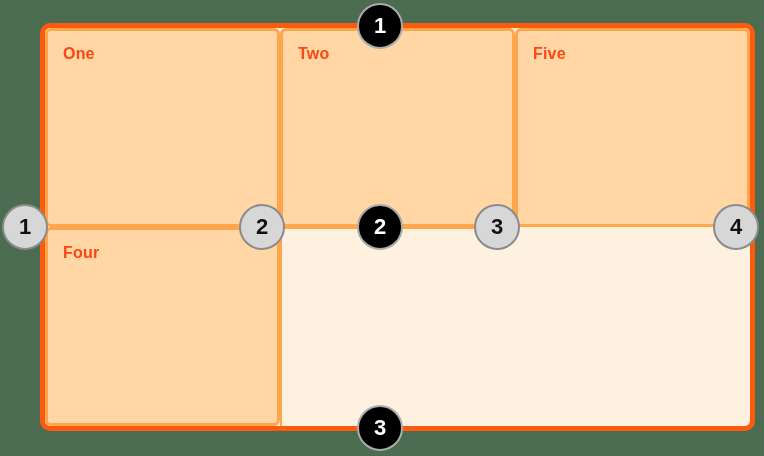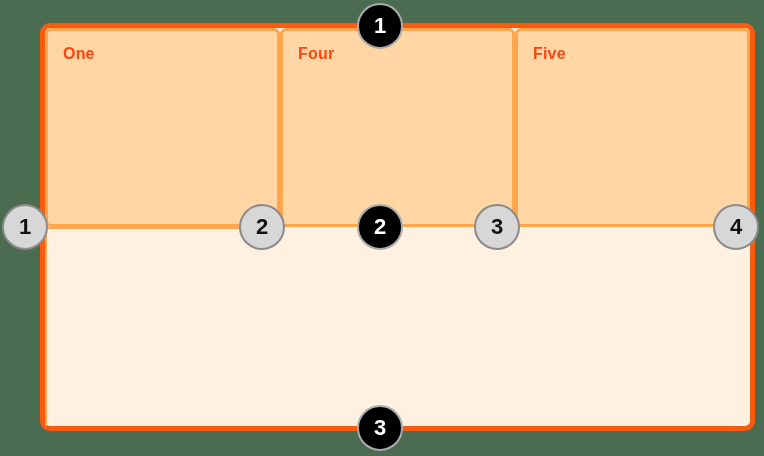--- a/index.html
+++ b/index.html
@@ -79,24 +79,27 @@
 </head>
 <body>
 
 <div class="stage">
 
   <div class="grid-container">
     <div class="cell">
       <span class="cell-label">One</span>
     </div>
     <div class="cell">
-      <span class="cell-label">Four</span>
+      <span class="cell-label">Two</span>
     </div>
     <div class="cell">
       <span class="cell-label">Five</span>
+    </div>
+    <div class="cell">
+      <span class="cell-label">Four</span>
     </div>
     <div class="cell empty"></div>
   </div>
 
   <div class="marker row-marker" style="left:380px; top:26px;">1</div>
   <div class="marker row-marker" style="left:380px; top:227px;">2</div>
   <div class="marker row-marker" style="left:380px; top:428px;">3</div>
 
   <div class="marker col-marker" style="left:25px; top:227px;">1</div>
   <div class="marker col-marker" style="left:262px; top:227px;">2</div>

